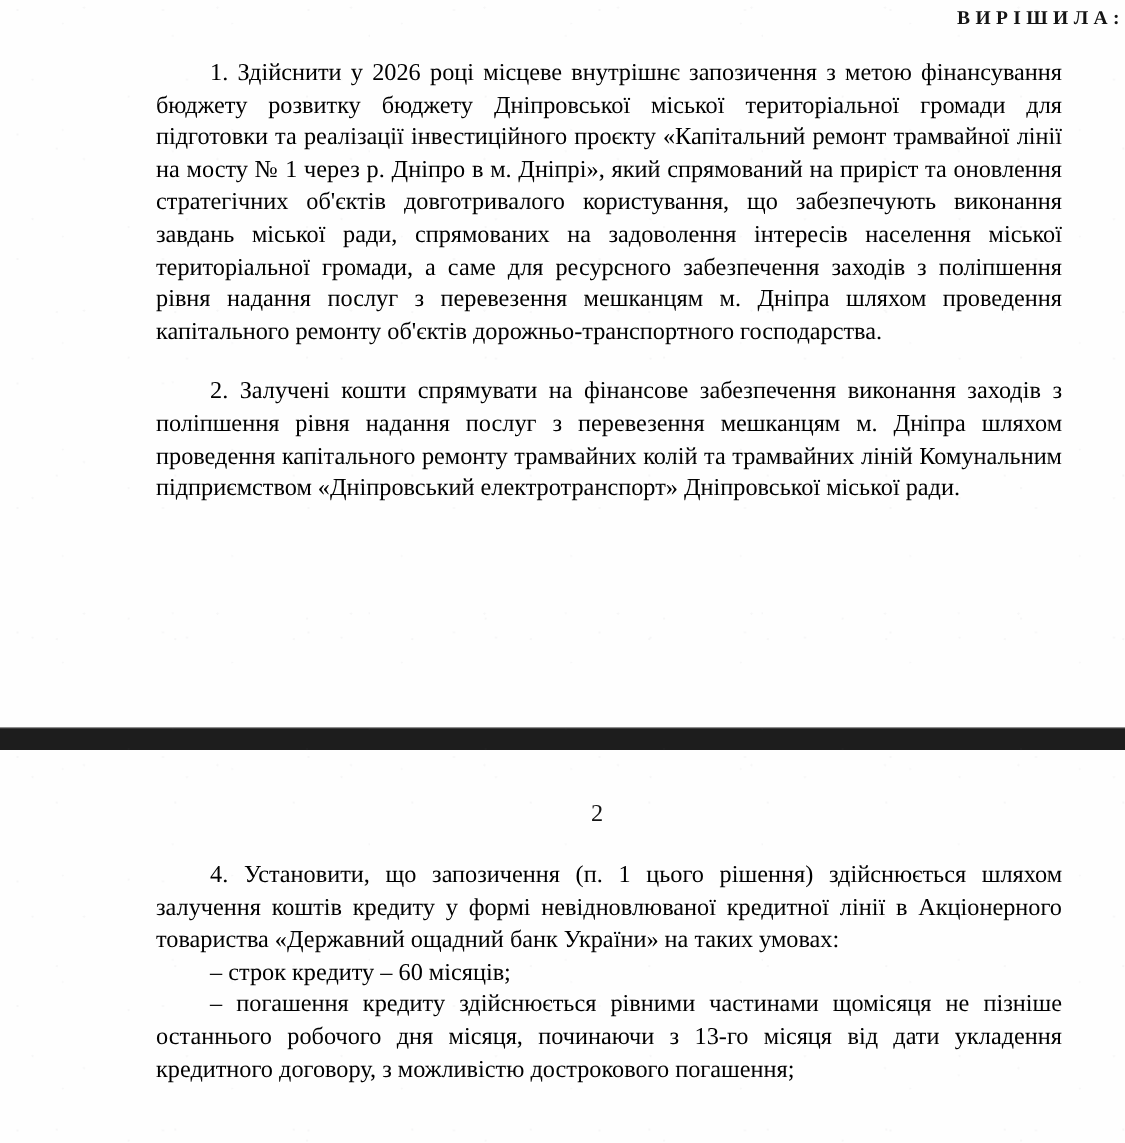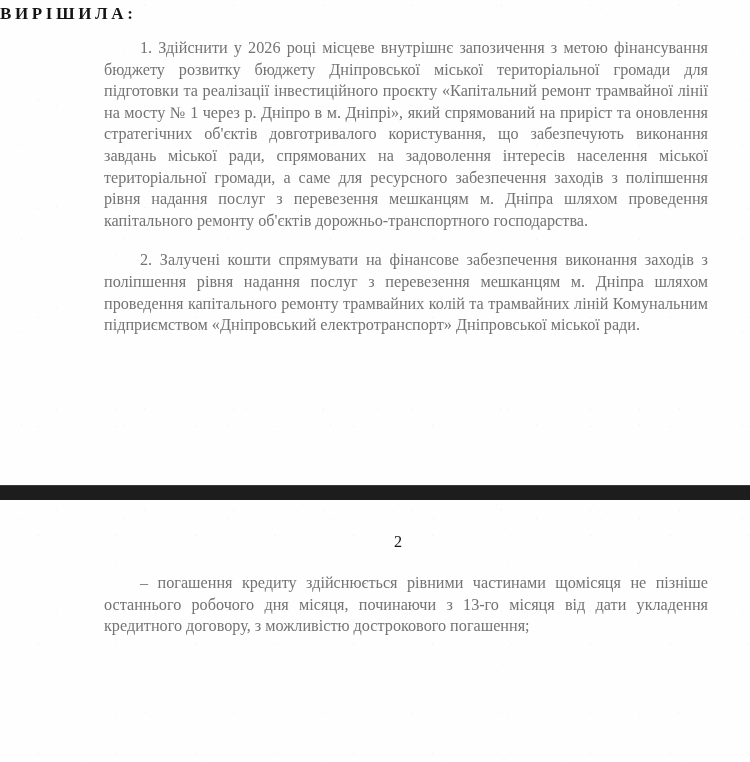--- a/index.html
+++ b/index.html
@@ -47,40 +47,40 @@
   }
 
   
   .page-one { position: absolute; left: 0; top: 0; width: 750px; }
 
   .doc-heading {
     position: absolute;
     left: 0;
     top: 4px;
     width: 750px;
-    text-align: left;
-    font-size: 17px;
+    text-align: right;
+    font-size: 13px;
     font-weight: bold;
     letter-spacing: 3.6px;
     color: #141414;
   }
 
   .body-col {
     position: absolute;
     left: 104px;
     width: 604px;
   }
 
   p.para {
     margin: 0 0 0 0;
     font-size: 16.2px;
     line-height: 21.6px;
     text-align: justify;
     text-indent: 36px;
-    color: #737373;
+    color: #000000;
     -webkit-hyphens: none;
     hyphens: none;
   }
   p.para.dash-item {
     text-indent: 36px;
   }
   p.para:last-child { margin-bottom: 0; }
 
   .para-gap { height: 18px; }
 
@@ -133,22 +133,24 @@
 
     </div>
 
     <div class="page-separator"></div>
 
     <div class="page-two">
 
       <div class="page-number">2</div>
 
       <div class="body-col" style="top:73px;">
+        <p class="para">4. Установити, що запозичення (п. 1 цього рішення) здійснюється шляхом залучення коштів кредиту у формі невідновлюваної кредитної лінії в Акціонерного товариства «Державний ощадний банк України» на таких умовах:</p>
 
 
+        <p class="para dash-item">– строк кредиту – 60 місяців;</p>
 
         <p class="para dash-item">– погашення кредиту здійснюється рівними частинами щомісяця не пізніше останнього робочого дня місяця, починаючи з 13-го місяця від дати укладення кредитного договору, з можливістю дострокового погашення;</p>
       </div>
 
     </div>
 
   </div>
 
   <div class="scan-noise"></div>
 </div>

